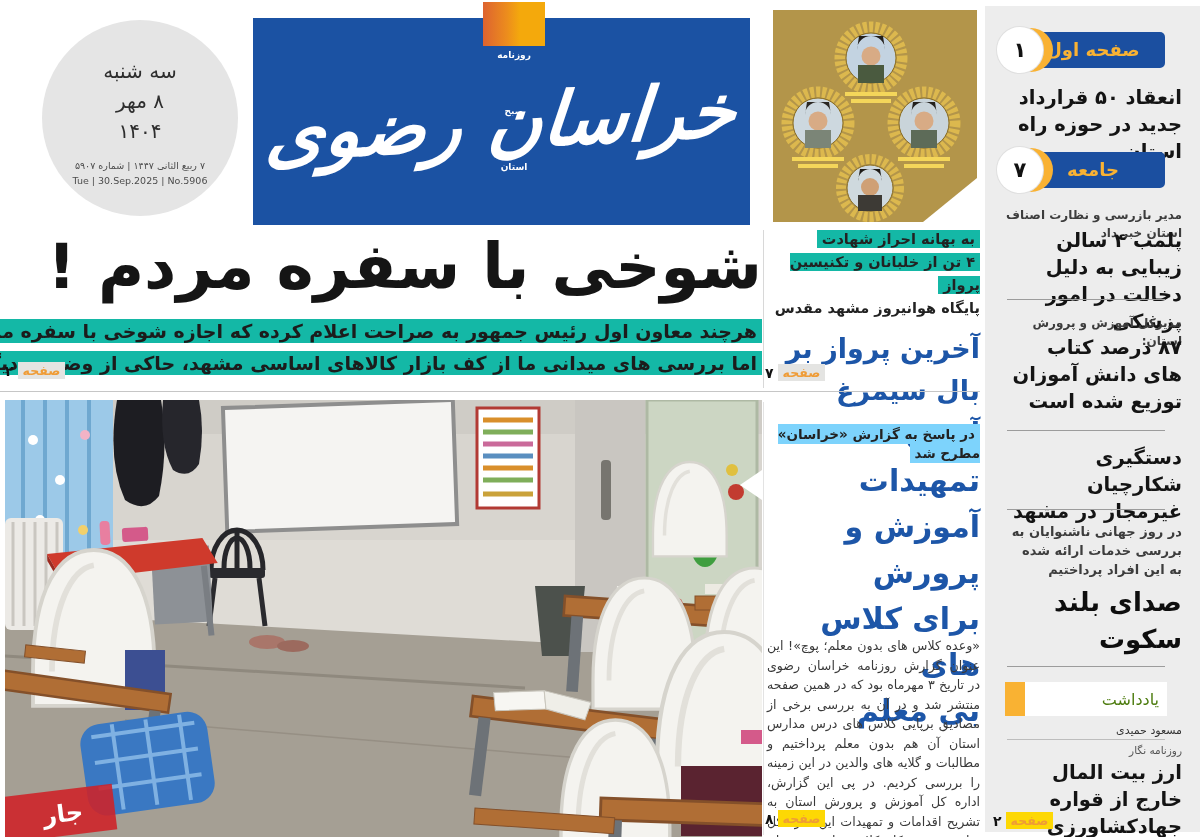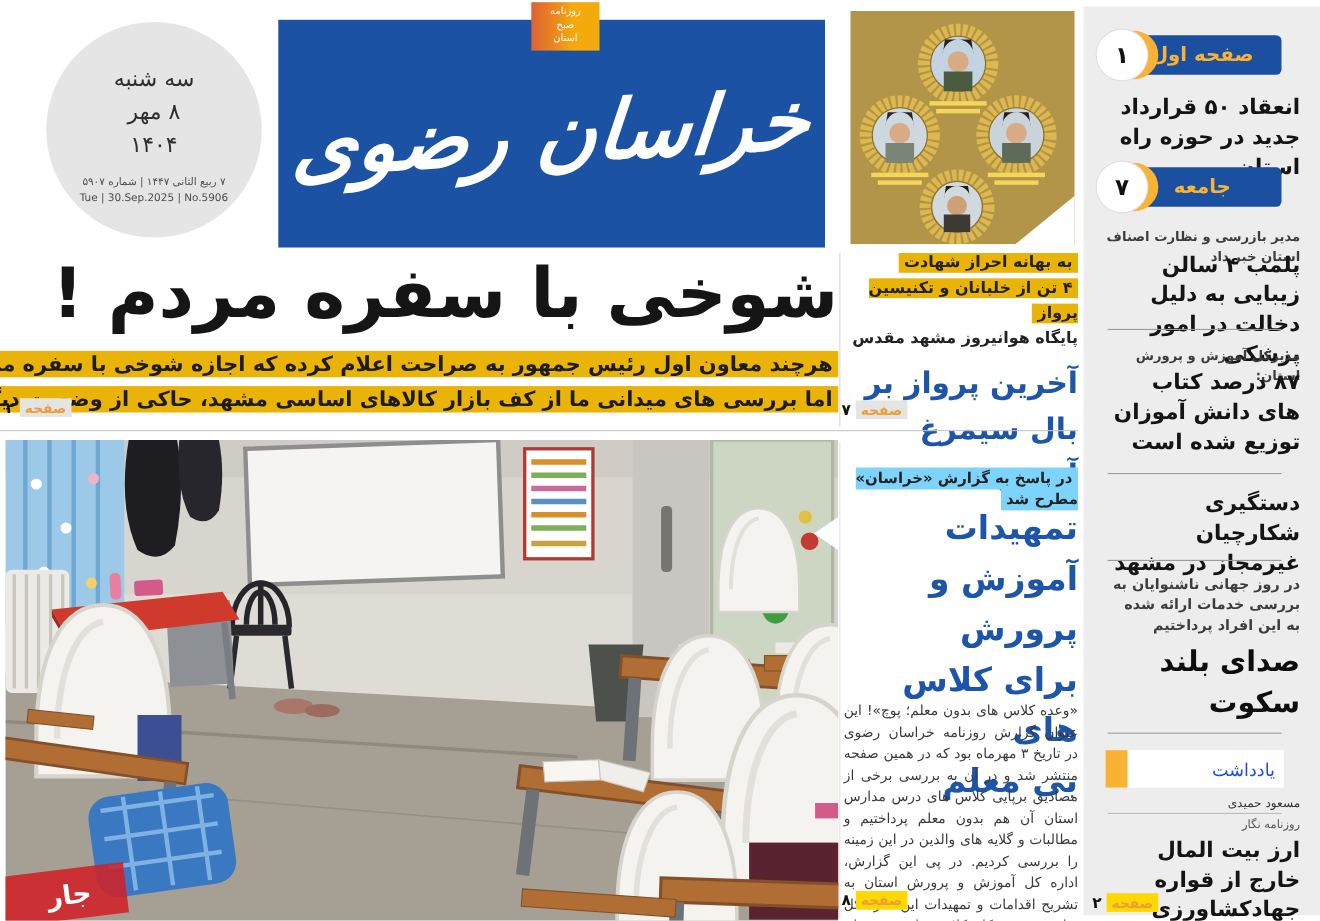--- a/index.html
+++ b/index.html
@@ -14,29 +14,29 @@
   .date-circle .first{margin-top:36px;}
   .date-circle .small{font-size:9.5px;line-height:15px;color:#4c4c4c;margin-top:12px;}
 
   .logo-banner{left:253px;top:18px;width:497px;height:207px;background:#1b52a3;
     display:flex;align-items:center;justify-content:center;}
   .logo-text{color:#fff;font-size:74px;font-weight:bold;font-style:italic;
     transform:skewX(-8deg) rotate(-3deg);white-space:nowrap;}
   .tagline{left:483px;top:2px;width:62px;height:44px;z-index:3;
     background:linear-gradient(90deg,#dd6330 0%,#ec8c1d 38%,#f4a90c 60%);
     text-align:center;padding-top:3px;box-sizing:border-box;}
-  .tagline span{display:block;color:#fff;font-size:9px;line-height:12px;font-weight:normal;}
+  .tagline span{display:block;color:#fff;font-size:9px;line-height:12px;font-weight:bold;margin-top:44px;}
 
   
   .martyrs{left:773px;top:10px;width:204px;height:212px;}
 
   
   .lead-col{left:765px;top:228px;width:215px;height:162px;}
   .k-line{text-align:right;font-size:14.5px;font-weight:bold;color:#222;line-height:23px;}
-  .hl{background:#eab308;padding:1px 5px;}
+  .hl{background:#14b8a6;padding:1px 5px;}
   .lead-headline{margin-top:8px;text-align:right;color:#1d56a8;font-weight:bold;
     font-size:27px;line-height:42px;}
 
   
   .main-headline{left:20px;top:224px;width:742px;text-align:right;color:#151515;
     font-size:63px;font-weight:900;white-space:nowrap;line-height:86px;}
   .main-sub{left:20px;width:742px;text-align:right;white-space:nowrap;
     font-size:19px;font-weight:bold;color:#1c1c1c;}
   .rule-h{left:0;top:391px;width:980px;height:0;border-top:1px solid #c6c6c6;}
   .rule-v1{left:763px;top:230px;width:0;height:158px;border-left:1px solid #d8d8d8;}
@@ -73,21 +73,21 @@
     box-shadow:0 0 0 1px #e0e0e0;}
   .sb-text{position:absolute;right:18px;width:176px;text-align:right;}
   .sb-head-line{font-size:19.5px;font-weight:bold;color:#141414;line-height:27px;}
   .sb-kicker{font-size:12px;font-weight:bold;color:#3d3d3d;line-height:18px;}
   .sb-big{font-size:26px;font-weight:900;color:#0e0e0e;line-height:37px;}
   .sb-div{position:absolute;left:22px;width:158px;border-top:1px solid #9c9c9c;}
   .note-box{position:absolute;left:20px;top:676px;width:162px;height:34px;background:#fff;
     display:flex;flex-direction:row-reverse;align-items:center;}
   .note-sq{width:20px;height:34px;background:#f9b233;}
   .note-label{flex:1;text-align:right;padding-left:10px;padding-right:8px;
-    font-size:16px;color:#1d4ed8;}
+    font-size:16px;color:#4d7c0f;}
   .author{font-size:11px;color:#333;line-height:14px;}
   .role{font-size:10.5px;color:#555;line-height:14px;}
   .author-div{position:absolute;left:22px;top:733px;width:158px;border-top:1px solid #bdbdbd;}
   .sb-chip{position:absolute;left:8px;top:806px;}
 </style>
 </head>
 <body>
 
 <div class="abs date-circle">
   <div class="big first">سه شنبه</div>

